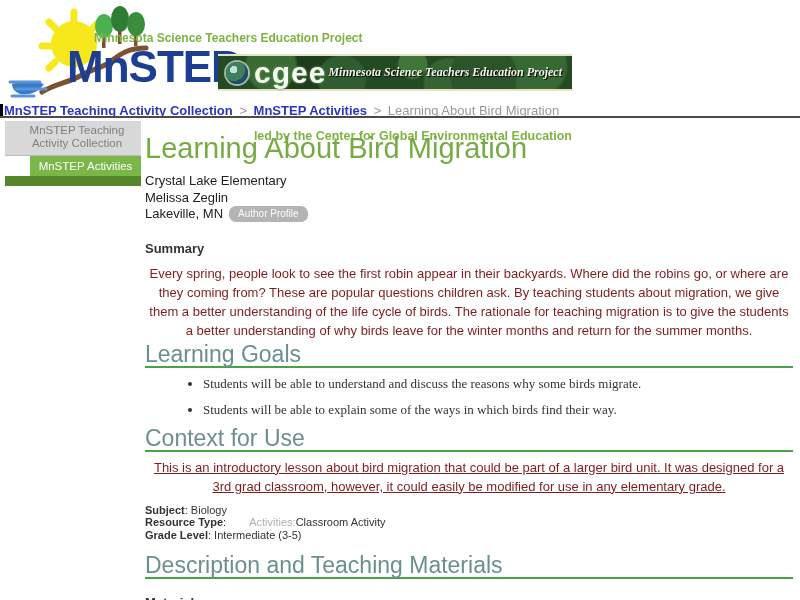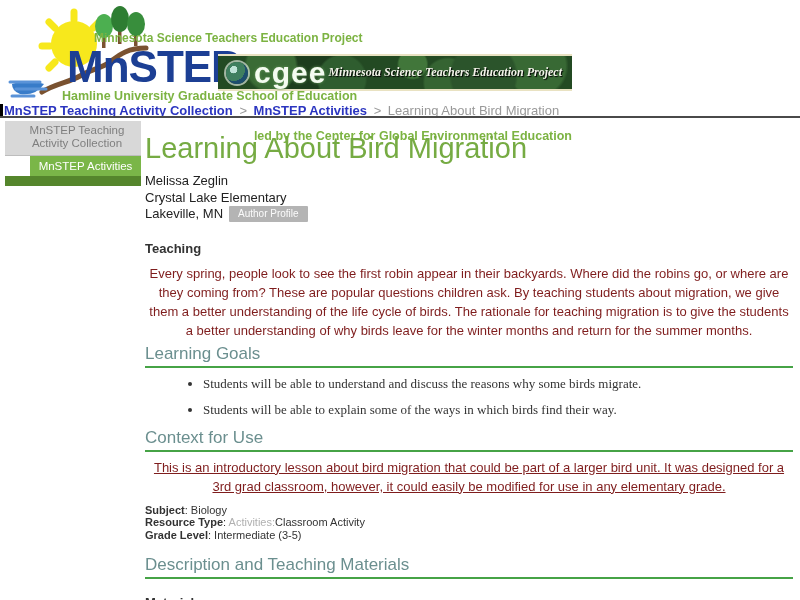--- a/index.html
+++ b/index.html
@@ -50,32 +50,32 @@
     padding:3px 6px 5px 14px;border-bottom:1px solid #bdbdbd;cursor:pointer;}
   .side-item2{background:#7ab648;color:#fff;font-size:11.5px;margin-left:25px;text-align:center;
     padding:4px 2px;cursor:pointer;}
   .side-bar-accent{background:#55862c;height:10px;width:100%;}
 
   
   #main{position:absolute;left:145px;top:125px;width:648px;color:#333;}
   h1.page-title{margin:6px 0 8px 0;font-size:29px;line-height:34px;font-weight:normal;color:#76ab43;}
   .author-line{font-size:13px;line-height:16.5px;color:#222;}
   .profile-pill{display:inline-block;background:#b4b4b4;color:#fbfbfb;font-size:10px;line-height:10px;
-    padding:3px 9px;border-radius:1px;margin-left:6px;vertical-align:1px;cursor:pointer;}
+    padding:3px 9px;border-radius:7px;margin-left:6px;vertical-align:1px;cursor:pointer;}
   .summary-head{margin-top:18px;font-size:13px;font-weight:bold;color:#333;}
   p.body-text{margin:8px 0 0 0;font-size:13px;line-height:19px;color:#7f1d1d;text-align:center;}
-  h2.section-head{margin:14px 0 0 0;font-size:17px;line-height:20px;font-weight:normal;color:#6b8f8f;
+  h2.section-head{margin:14px 0 0 0;font-size:23px;line-height:20px;font-weight:normal;color:#6b8f8f;
     border-bottom:2px solid #46a346;padding-bottom:2px;}
   h2.tight{margin-top:4px;}
   ul.goals{margin:8px 0 6px 0;padding-left:58px;}
   ul.goals li{font-size:13px;line-height:16px;margin-bottom:10px;color:#333;font-family:Liberation Serif, serif;}
   .meta-block{margin-top:8px;font-size:11px;line-height:12.5px;}
   .meta-row{margin:0;}
   .meta-label{font-weight:bold;color:#333;}
-  .meta-muted{color:#b0b0b0;}
+  .meta-muted{color:#b0b0b0;margin-left:20px;}
   .materials-label{margin-top:16px;font-size:13px;font-weight:bold;color:#333;}
 </style>
 </head>
 <body>
 
 <div id="page">
   <div class="edge-top"></div>
   <div class="edge-left"></div>
 
   <div id="header">
@@ -103,21 +103,20 @@
         <path d="M6 80 Q 22 74 38 80 Q 30 92 14 90 Q 6 87 6 80 Z" fill="#1565c0" opacity="0.85"></path>
         <g stroke="#5a93d8" stroke-width="3" stroke-linecap="round">
           <line x1="4" y1="78" x2="34" y2="78"></line>
           <line x1="10" y1="85" x2="40" y2="85"></line>
           <line x1="6" y1="92" x2="28" y2="92"></line>
         </g>
       </g>
     </svg>
     <div class="project-line">Minnesota Science Teachers Education Project</div>
     <div class="mnstep-text">MnSTEP</div>
-    <div class="school-line">Hamline University Graduate School of Education</div>
 
     <div class="cgee-banner">
       <div class="globe"></div>
       <div class="cgee-word">cgee</div>
       <div class="banner-title">Minnesota Science Teachers Education Project</div>
     </div>
     <div class="ledby-line">led by the Center for Global Environmental Education</div>
   </div>
 
   <div id="breadcrumb">
@@ -131,27 +130,27 @@
 
   <div id="sidebar">
     <div class="side-item1">MnSTEP Teaching Activity Collection</div>
     <div class="side-item2">MnSTEP Activities</div>
     <div class="side-bar-accent"></div>
   </div>
 
   <div id="main">
     <h1 class="page-title">Learning About Bird Migration</h1>
 
+    <div class="author-line">Crystal Lake Elementary</div>
     <div class="author-line">Melissa Zeglin</div>
-    <div class="author-line">Crystal Lake Elementary</div>
     <div class="author-line">
       <span>Lakeville, MN</span><span class="profile-pill">Author Profile</span>
     </div>
 
-    <div class="summary-head">Teaching</div>
+    <div class="summary-head">Summary</div>
     <p class="body-text">Every spring, people look to see the first robin appear in their backyards. Where did the robins go, or where are they coming from? These are popular questions children ask. By teaching students about migration, we give them a better understanding of the life cycle of birds. The rationale for teaching migration is to give the students a better understanding of why birds leave for the winter months and return for the summer months.</p>
 
     <h2 class="section-head tight">Learning Goals</h2>
     <ul class="goals">
       <li>Students will be able to understand and discuss the reasons why some birds migrate.</li>
       <li>Students will be able to explain some of the ways in which birds find their way.</li>
     </ul>
 
     <h2 class="section-head" style="margin-top:2px;">Context for Use</h2>
     <p class="body-text" style="margin-top:6px;text-decoration:underline;">This is an introductory lesson about bird migration that could be part of a larger bird unit. It was designed for a 3rd grad classroom, however, it could easily be modified for use in any elementary grade.</p>

